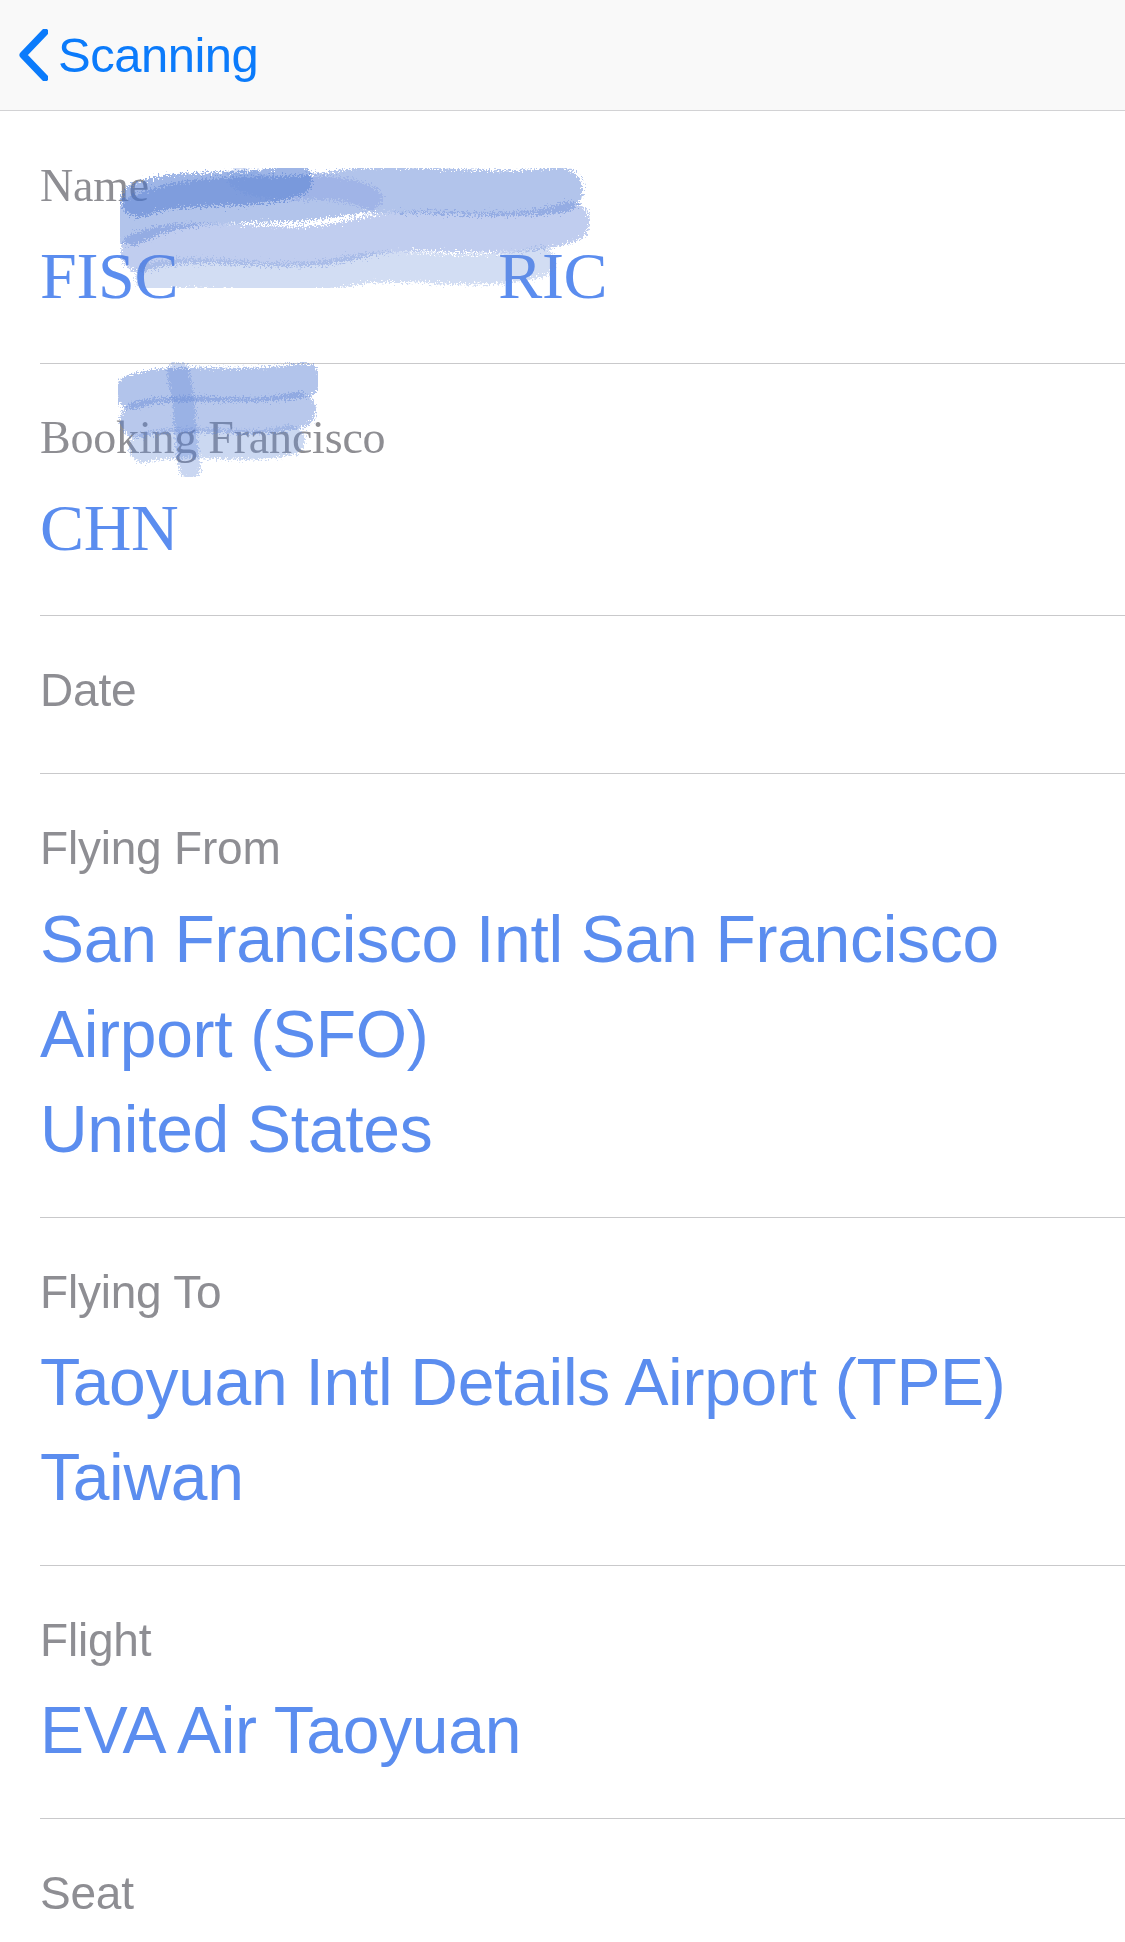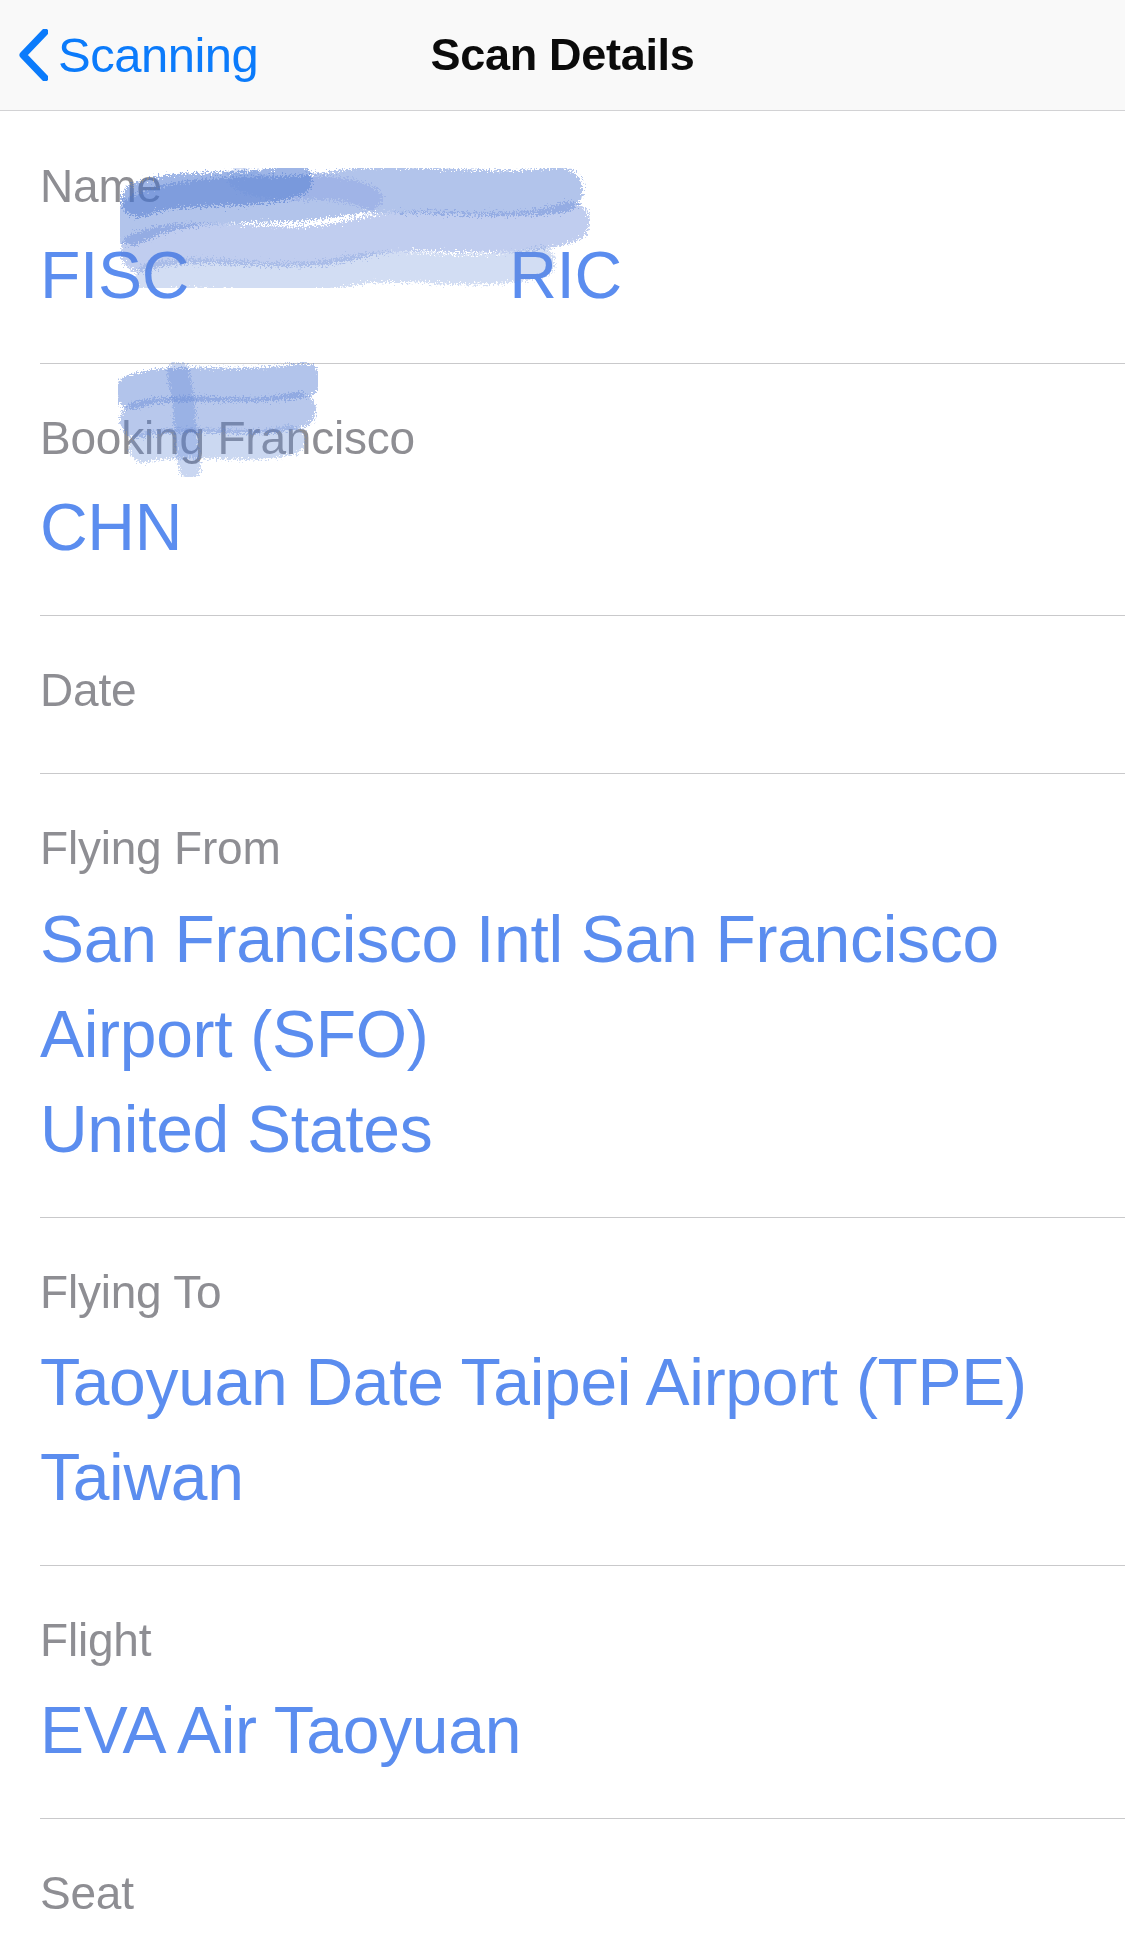--- a/index.html
+++ b/index.html
@@ -99,35 +99,34 @@
   .redaction {
     position:absolute;
     pointer-events:none;
     z-index:5;
   }
   #redact-name  { left:120px;  top:160px; width:470px; height:150px; }
   #redact-book  { left:118px;  top:362px; width:200px; height:115px; }
 
   .redaction svg { display:block; width:100%; height:100%; }
 
-  .row-name, .row-booking { position:relative; }
+  .row-name, .row-booking { position:relative;font-family:Liberation Serif, serif; }
 </style>
 </head>
 <body>
 
 <div class="phone">
 
   <div class="navbar">
     <div class="back-button">
       <svg class="chevron-left" viewBox="0 0 30 52">
         <path d="M27 3 L5 26 L27 49" fill="none" stroke="#0b7bfb" stroke-width="7" stroke-linecap="round" stroke-linejoin="round"></path>
       </svg>
       <span class="back-label">Scanning</span>
     </div>
-    <div class="nav-title">Scan Details</div>
   </div>
 
   <div class="list">
 
     <div class="row row-name">
       <div class="row-label">Name</div>
       <div class="row-value">
         <span>FISC</span><span style="display:inline-block;width:320px"></span><span>RIC</span>
       </div>
     </div>
@@ -145,21 +144,21 @@
       <div class="row-label">Flying From</div>
       <div class="row-value">
         <span class="value-line">San Francisco Intl San Francisco Airport (SFO)</span>
         <span class="value-line">United States</span>
       </div>
     </div>
 
     <div class="row tight">
       <div class="row-label">Flying To</div>
       <div class="row-value">
-        <span class="value-line">Taoyuan Date Taipei Airport (TPE)</span>
+        <span class="value-line">Taoyuan Intl Details Airport (TPE)</span>
         <span class="value-line">Taiwan</span>
       </div>
     </div>
 
     <div class="row tight">
       <div class="row-label">Flight</div>
       <div class="row-value">
         <span class="value-line">EVA Air Taoyuan</span>
       </div>
     </div>

